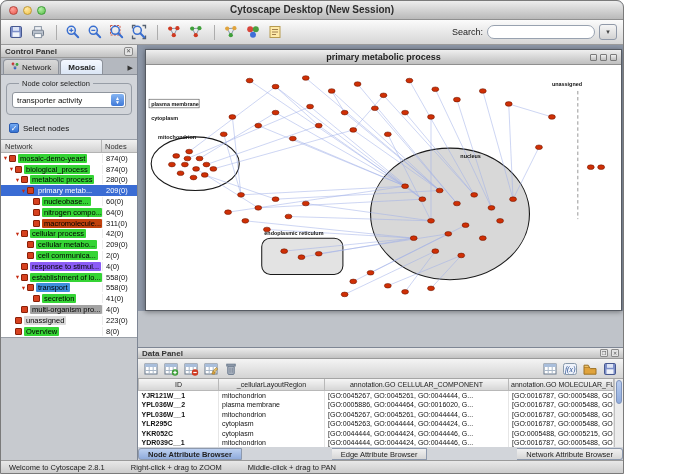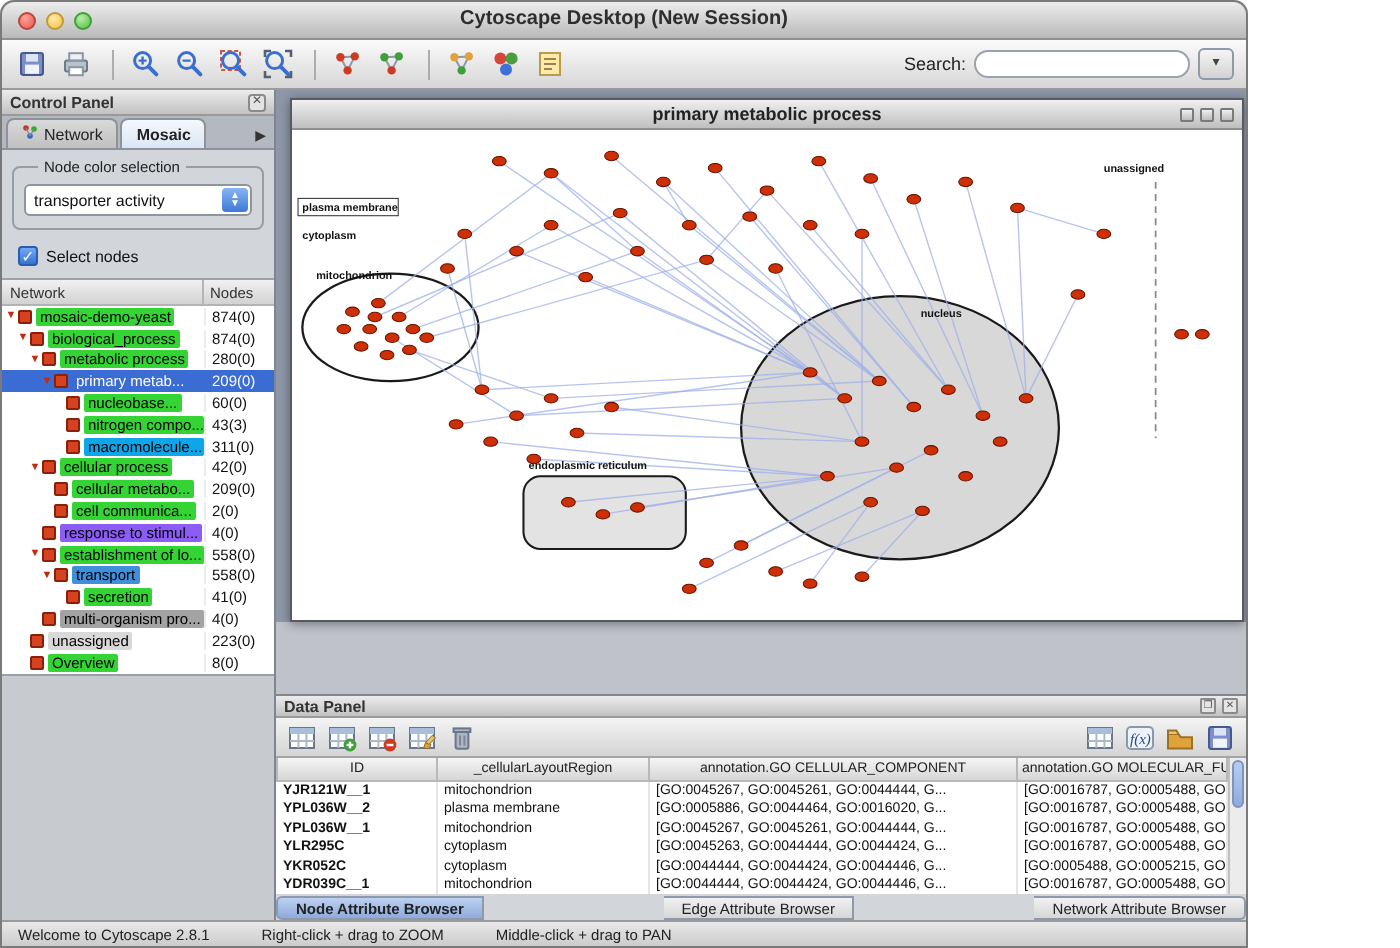--- a/index.html
+++ b/index.html
@@ -274,28 +274,28 @@
               </span>
               <span class="cnt">60(0)</span>
             </div>
             <div class="tree-row">
               <span class="lblarea">
                 <span style="flex: 0 0 auto; width: 25px;"></span>
                 <span class="tri"></span>
                 <span class="nico"></span>
                 <span class="chip" style="background: rgb(53, 212, 53);">nitrogen compo...</span>
               </span>
-              <span class="cnt">43(3)</span>
+              <span class="cnt">64(0)</span>
             </div>
             <div class="tree-row">
               <span class="lblarea">
                 <span style="flex: 0 0 auto; width: 25px;"></span>
                 <span class="tri"></span>
                 <span class="nico"></span>
-                <span class="chip" style="background: #0ea5e9;">macromolecule...</span>
+                <span class="chip" style="background: #c2410c;">macromolecule...</span>
               </span>
               <span class="cnt">311(0)</span>
             </div>
             <div class="tree-row">
               <span class="lblarea">
                 <span style="flex: 0 0 auto; width: 13px;"></span>
                 <span class="tri">▼</span>
                 <span class="nico"></span>
                 <span class="chip" style="background: rgb(53, 212, 53);">cellular process</span>
               </span>

